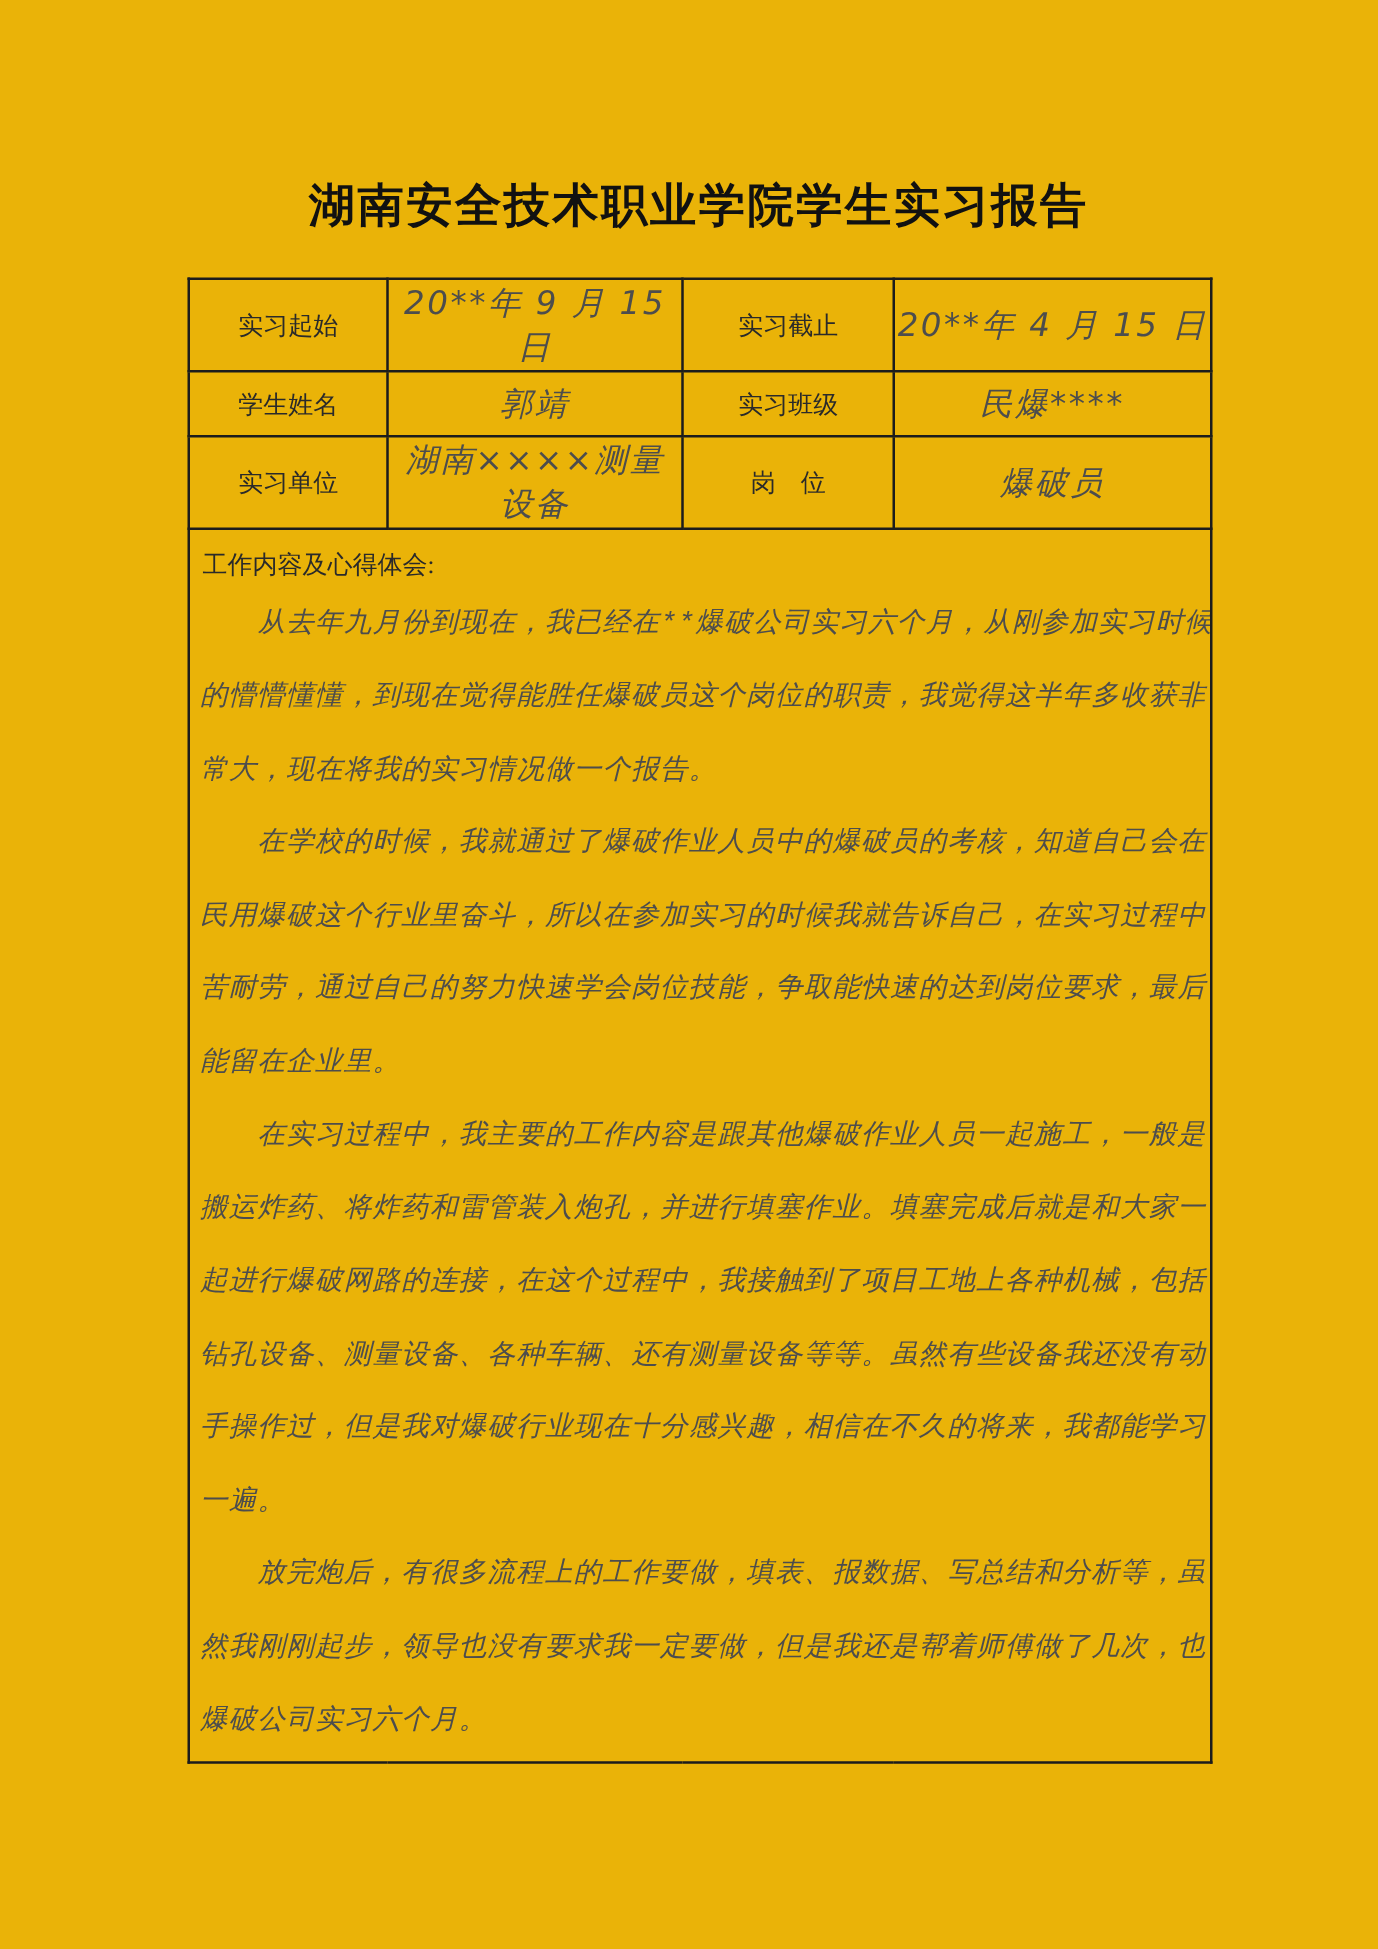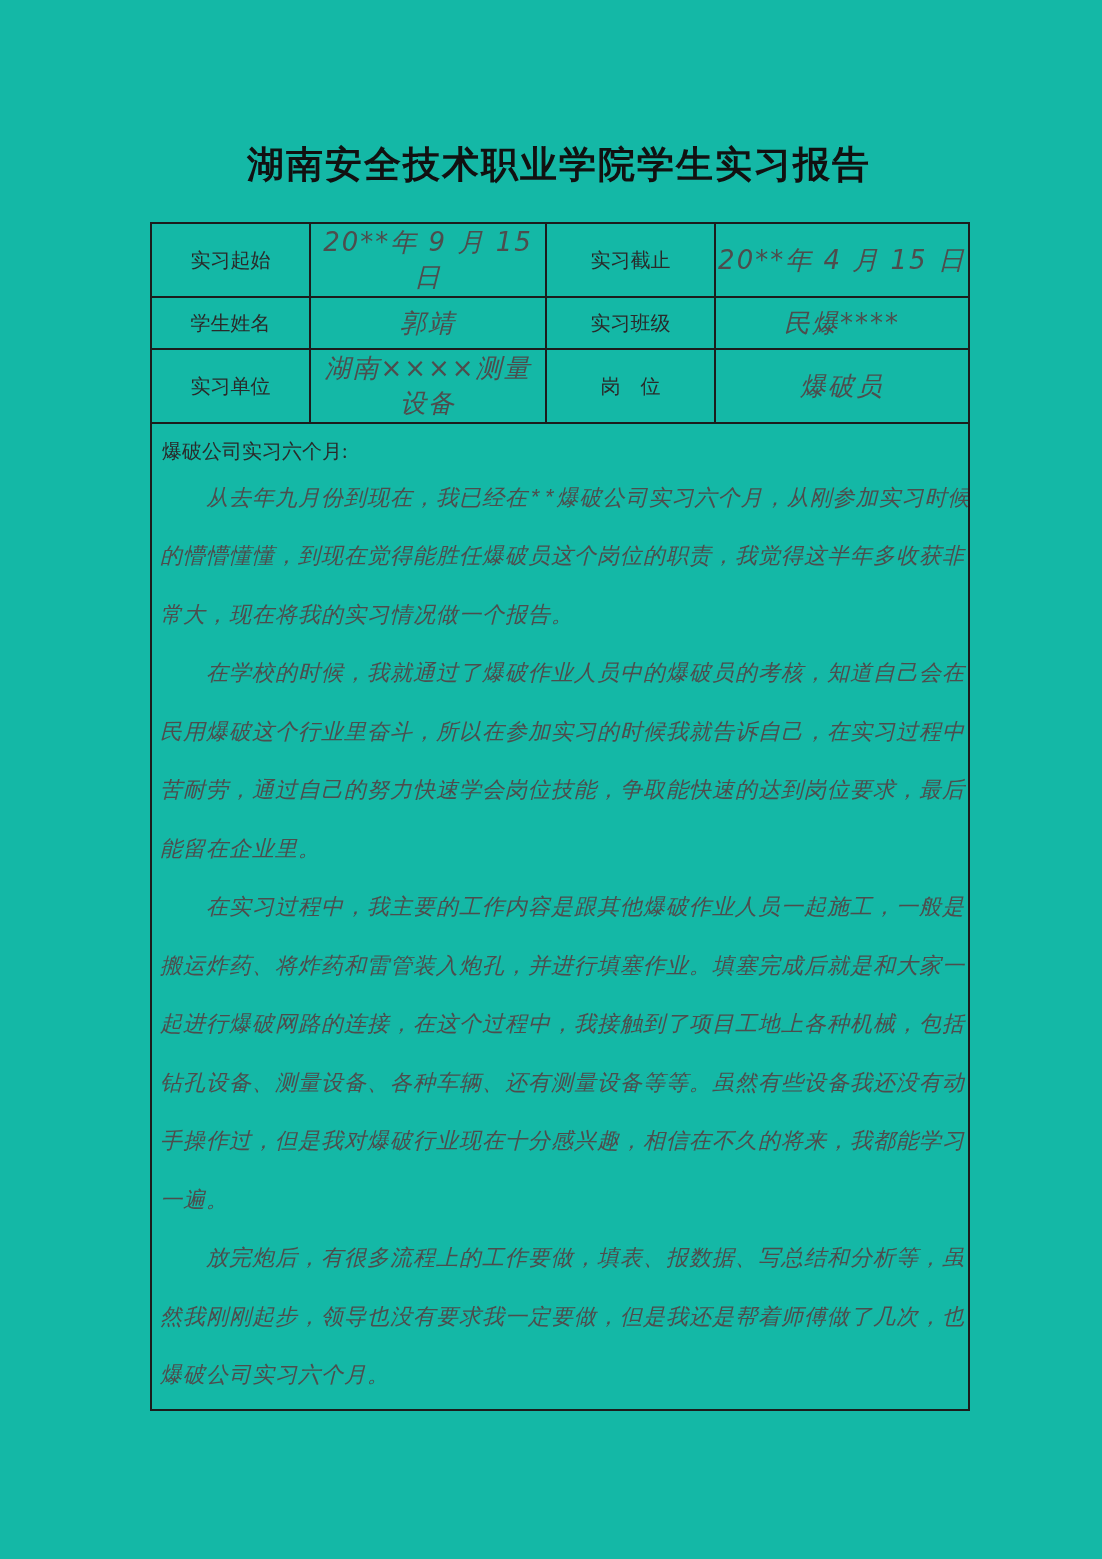--- a/index.html
+++ b/index.html
@@ -5,21 +5,21 @@
   html, body {
     margin: 0;
     padding: 0;
     background: #ffffff;
   }
   .page {
     position: relative;
     width: 1102px;
     height: 1559px;
     margin: 0 auto;
-    background: #14b8a6;
+    background: #eab308;
     font-family: "Liberation Serif", serif;
     color: #1f1f1f;
     overflow: hidden;
   }
   .doc-title {
     margin: 0;
     padding-top: 141px;
     padding-left: 150px;
     width: 818px;
     text-align: center;
@@ -123,21 +123,21 @@
         <td class="value-cell hand">民爆****</td>
       </tr>
       <tr class="field-row">
         <td class="label-cell">实习单位</td>
         <td class="value-cell hand">湖南××××测量设备</td>
         <td class="label-cell">岗　位</td>
         <td class="value-cell hand">爆破员</td>
       </tr>
       <tr>
         <td class="content-cell" colspan="4">
-          <div class="section-header">爆破公司实习六个月:</div>
+          <div class="section-header">工作内容及心得体会:</div>
           <div class="lines">
             <div class="line indent">从去年九月份到现在，我已经在**爆破公司实习六个月，从刚参加实习时候</div>
             <div class="line">的懵懵懂懂，到现在觉得能胜任爆破员这个岗位的职责，我觉得这半年多收获非</div>
             <div class="line">常大，现在将我的实习情况做一个报告。</div>
             <div class="line indent">在学校的时候，我就通过了爆破作业人员中的爆破员的考核，知道自己会在</div>
             <div class="line">民用爆破这个行业里奋斗，所以在参加实习的时候我就告诉自己，在实习过程中</div>
             <div class="line">苦耐劳，通过自己的努力快速学会岗位技能，争取能快速的达到岗位要求，最后</div>
             <div class="line">能留在企业里。</div>
             <div class="line indent">在实习过程中，我主要的工作内容是跟其他爆破作业人员一起施工，一般是</div>
             <div class="line">搬运炸药、将炸药和雷管装入炮孔，并进行填塞作业。填塞完成后就是和大家一</div>

